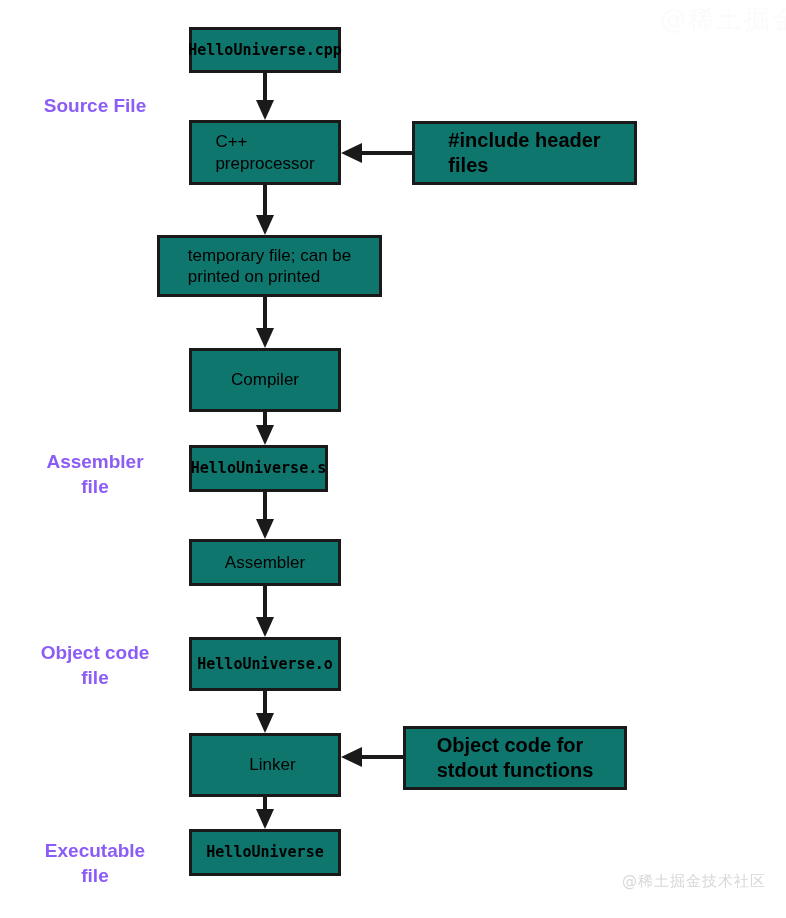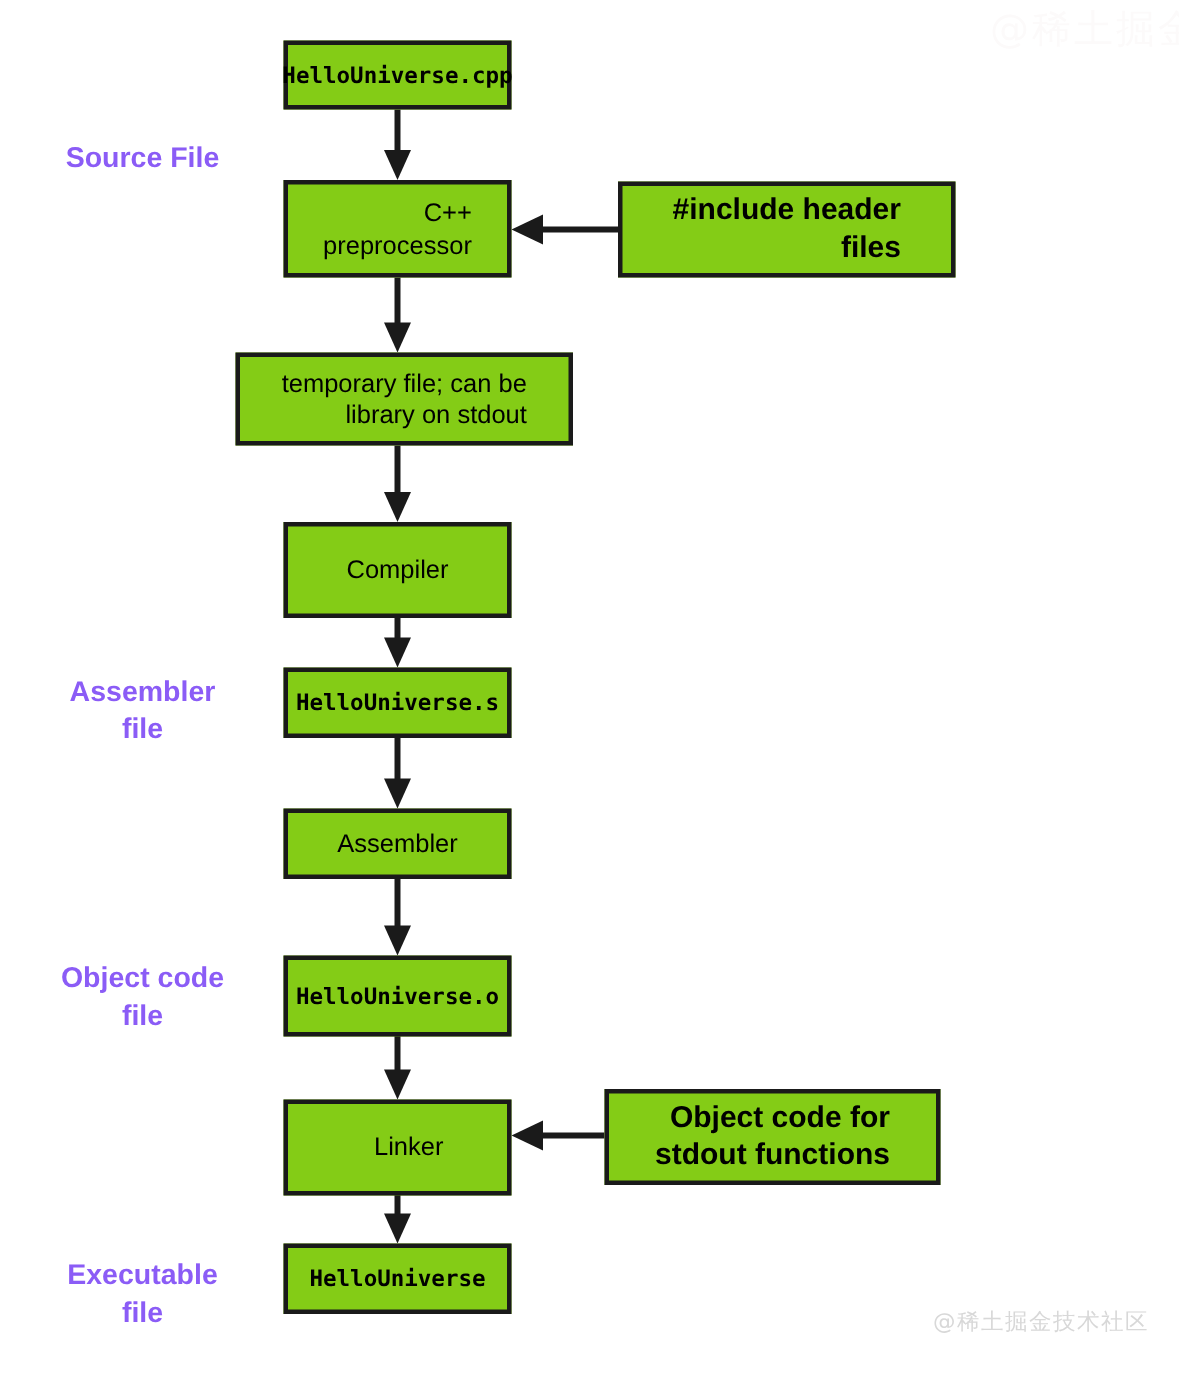--- a/index.html
+++ b/index.html
@@ -22,25 +22,25 @@
     top: 0;
     width: 786px;
     height: 918px;
   }
 
   
   .node {
     position: absolute;
     box-sizing: border-box;
     border: 3px solid #1a1a1a;
-    background: #84cc16;
+    background: #0f766e;
     display: flex;
     align-items: center;
     justify-content: center;
-    text-align: right;
+    text-align: left;
     line-height: 1.25;
     white-space: pre-line;
   }
   .node.mono {
     font-family: "DejaVu Sans Mono", "Liberation Mono", monospace;
     font-weight: bold;
     font-size: 15px;
     letter-spacing: 0px;
   }
   .node.plain {
@@ -169,25 +169,25 @@
 
   <div class="node mono" style="left:189px; top:27px; width:152px; height:46px;">HelloUniverse.cpp</div>
 
   <div class="node plain" style="left:189px; top:120px; width:152px; height:65px;">C++
 preprocessor</div>
 
   <div class="node strong" style="left:412px; top:121px; width:225px; height:64px;">#include header
 files</div>
 
   <div class="node plain" style="left:157px; top:235px; width:225px; height:62px;">temporary file; can be
-library on stdout</div>
+printed on printed</div>
 
   <div class="node plain" style="left:189px; top:348px; width:152px; height:64px;">Compiler</div>
 
-  <div class="node mono" style="left:189px; top:445px; width:152px; height:47px;">HelloUniverse.s</div>
+  <div class="node mono" style="left:189px; top:445px; width:139px; height:47px;">HelloUniverse.s</div>
 
   <div class="node plain" style="left:189px; top:539px; width:152px; height:47px;">Assembler</div>
 
   <div class="node mono" style="left:189px; top:637px; width:152px; height:54px;">HelloUniverse.o</div>
 
   <div class="node plain" style="left:189px; top:733px; width:152px; height:64px;padding-left:15px;">Linker</div>
 
   <div class="node strong" style="left:403px; top:726px; width:224px; height:64px;">Object code for
 stdout functions</div>
 

